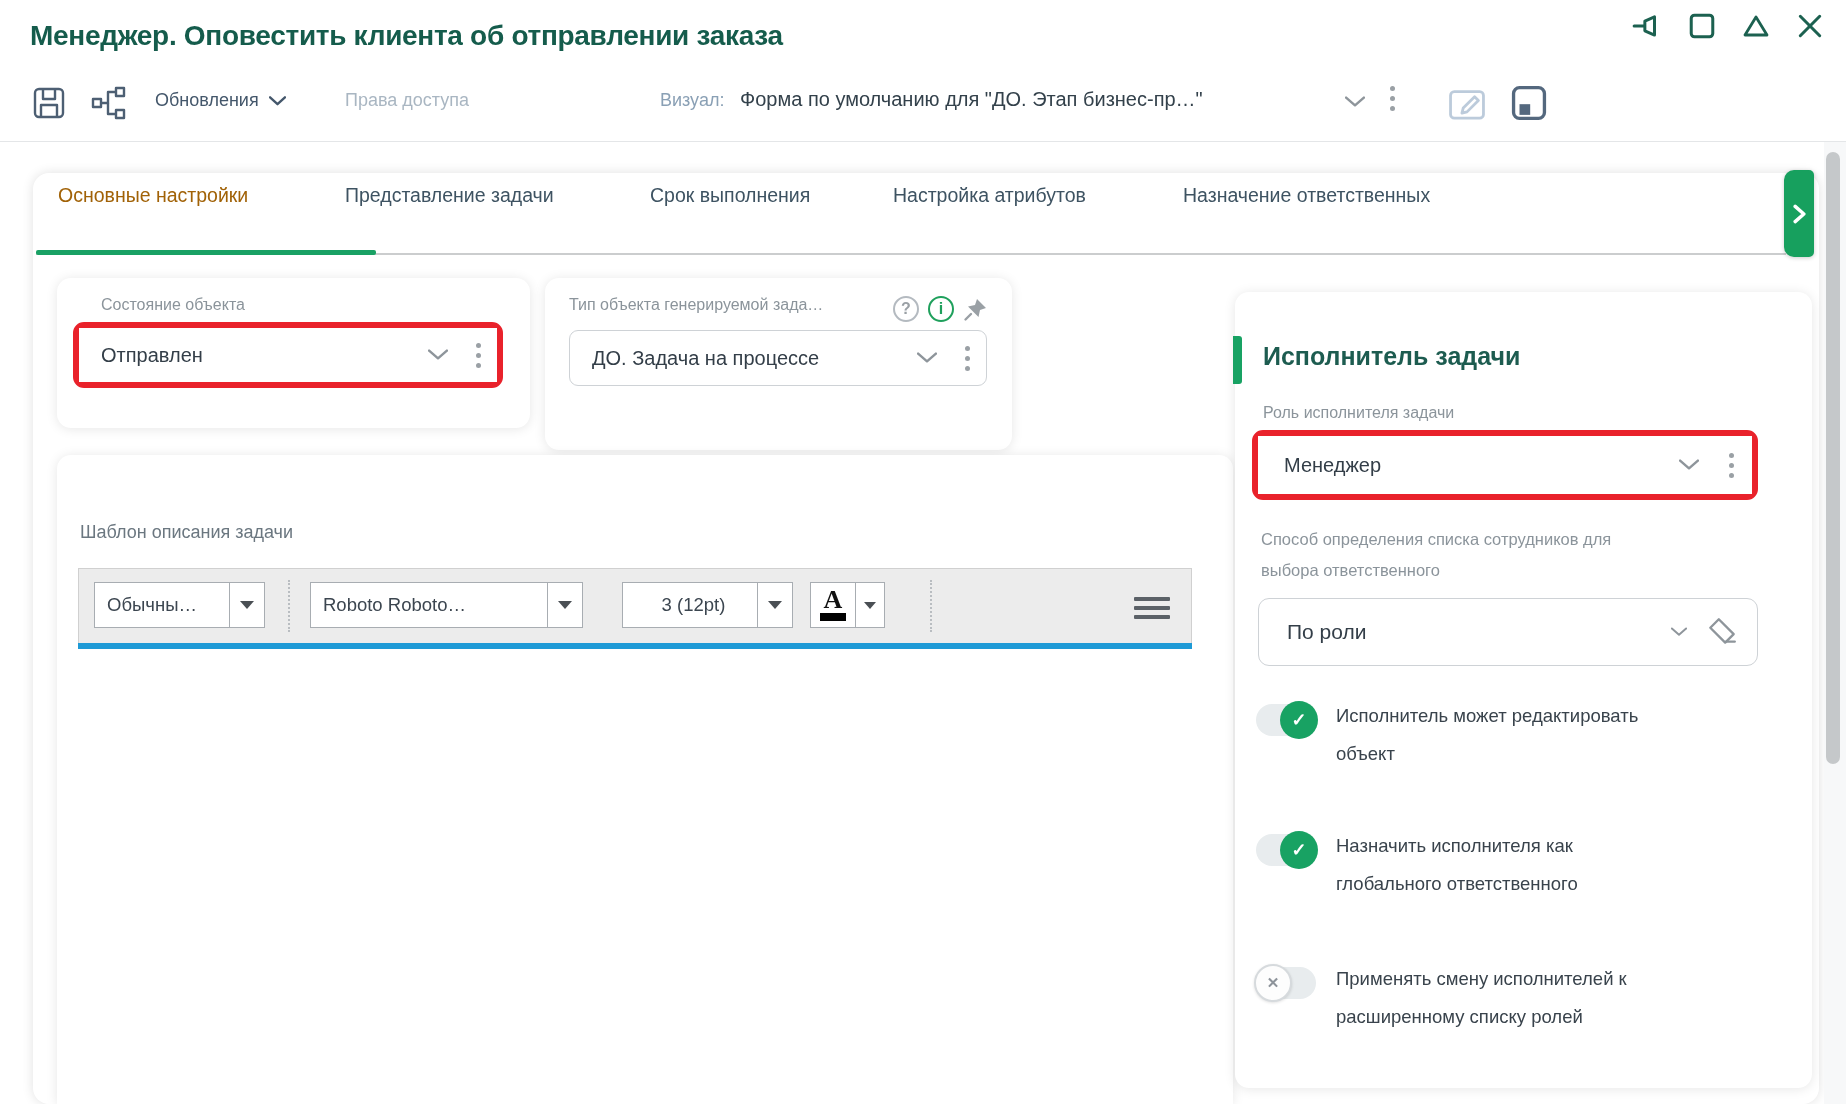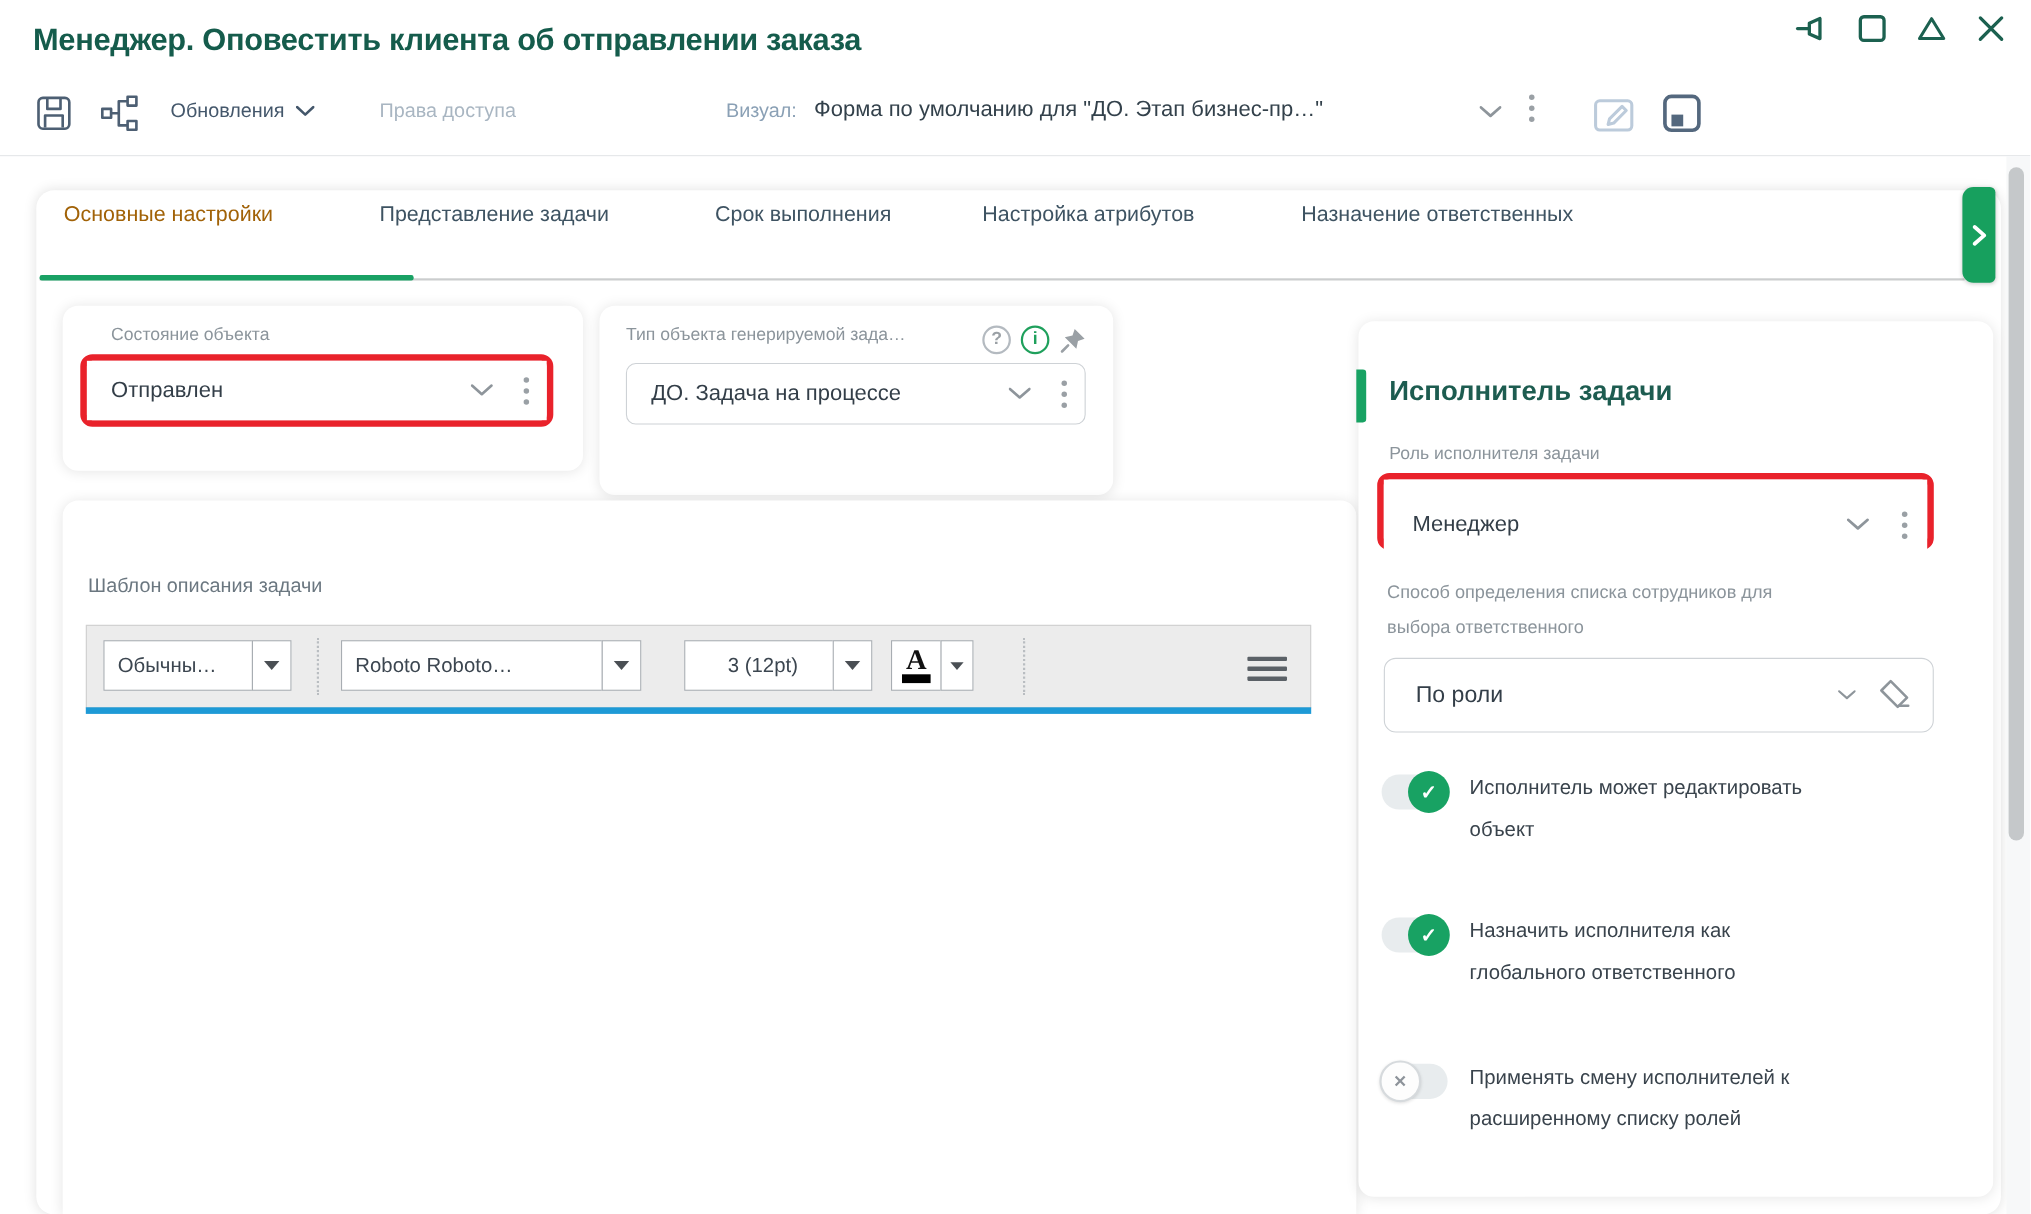--- a/index.html
+++ b/index.html
@@ -261,21 +261,21 @@
     </div>
 
   <div class="abs ed-bluebar"></div>
 
   <div class="abs card" style="left:1235px;top:292px;width:577px;height:796px;">
     <div class="abs accent-bar" style="left:-2px;top:44px;width:9px;height:48px;"></div>
     <div class="abs exec-heading nowrap" style="left:28px;top:50px;">Исполнитель задачи</div>
 
     <div class="abs field-label nowrap" style="left:28px;top:112px;">Роль исполнителя задачи</div>
     <div class="abs annotation" style="left:17px;top:138px;width:494px;height:58px;">
-      <div class="dd" style="height:58px;padding:12px 18px 0 26px;justify-content:flex-end;">
+      <div class="dd" style="height:58px;padding:0 18px 0 26px;justify-content:flex-end;">
         <span class="dd-text nowrap">Менеджер</span>
         <span class="chev" style="margin-right:30px;">
           <svg width="20" height="12" viewBox="0 0 18 10">
               <path d="M1 1 L9 8 L17 1"></path>
             </svg>
         </span>
         <span class="kebab">
             <i></i>
             <i></i>
             <i></i>

